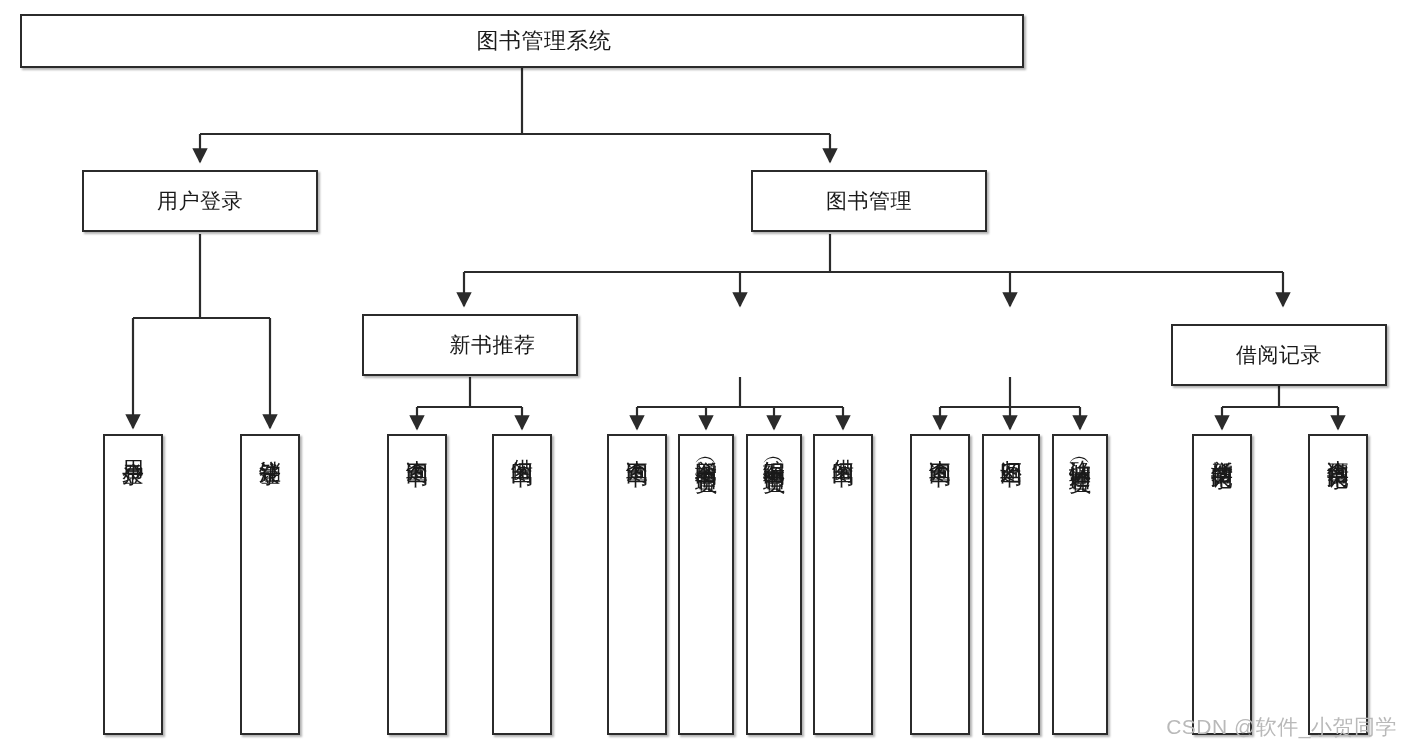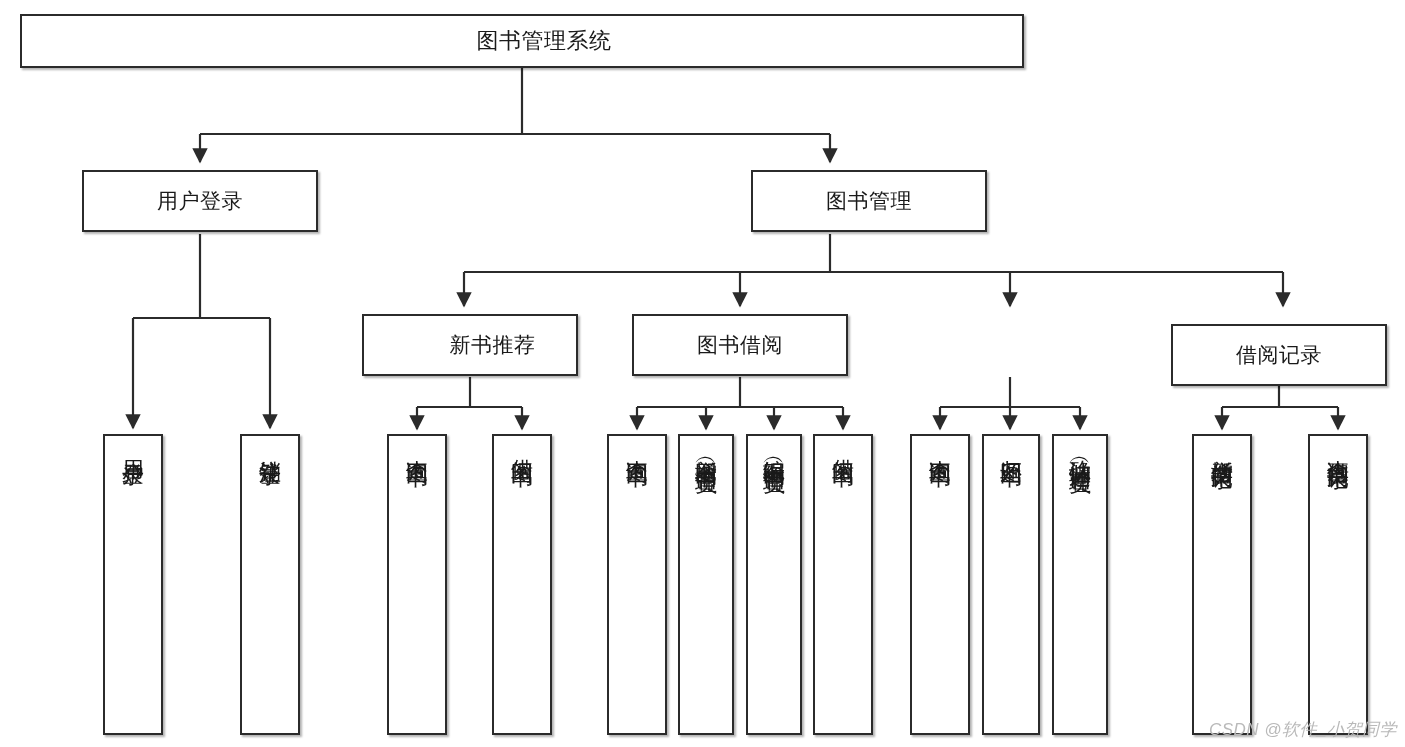--- a/index.html
+++ b/index.html
@@ -55,25 +55,24 @@
     text-orientation: upright;
     font-size: 22px;
     letter-spacing: 2px;
     line-height: 1.0;
   }
   .node.root .label { font-size: 22px; }
   .watermark {
     position: absolute;
     right: 8px;
     bottom: 6px;
-    font-size: 17px;
+    font-size: 21px;
     color: #b9b9b9;
     white-space: nowrap;
     letter-spacing: 0.5px;
-    font-style: italic;
   }
 </style>
 </head>
 <body>
 
 <div id="canvas">
 
   <svg class="edges" viewBox="0 0 1405 747">
     <defs>
       <marker id="arrow" viewBox="0 0 10 10" refX="9" refY="5" markerWidth="7" markerHeight="7" orient="auto-start-reverse">
@@ -133,23 +132,20 @@
   </div>
 
   <div class="node horizontal" style="left:751px; top:170px; width:236px; height:62px;">
     <span class="label">图书管理</span>
   </div>
 
   <div class="node horizontal" style="left:362px; top:314px; width:216px; height:62px;padding-left:45px;">
     <span class="label">新书推荐</span>
   </div>
 
-  <div class="node horizontal" style="left:632px; top:314px; width:216px; height:62px;">
-    <span class="label">图书借阅</span>
-  </div>
 
 
   <div class="node horizontal" style="left:1171px; top:324px; width:216px; height:62px;">
     <span class="label">借阅记录</span>
   </div>
 
   <div class="node vertical" style="left:103px; top:434px; width:60px; height:301px;">
     <span class="label">用户登录</span>
   </div>
 

